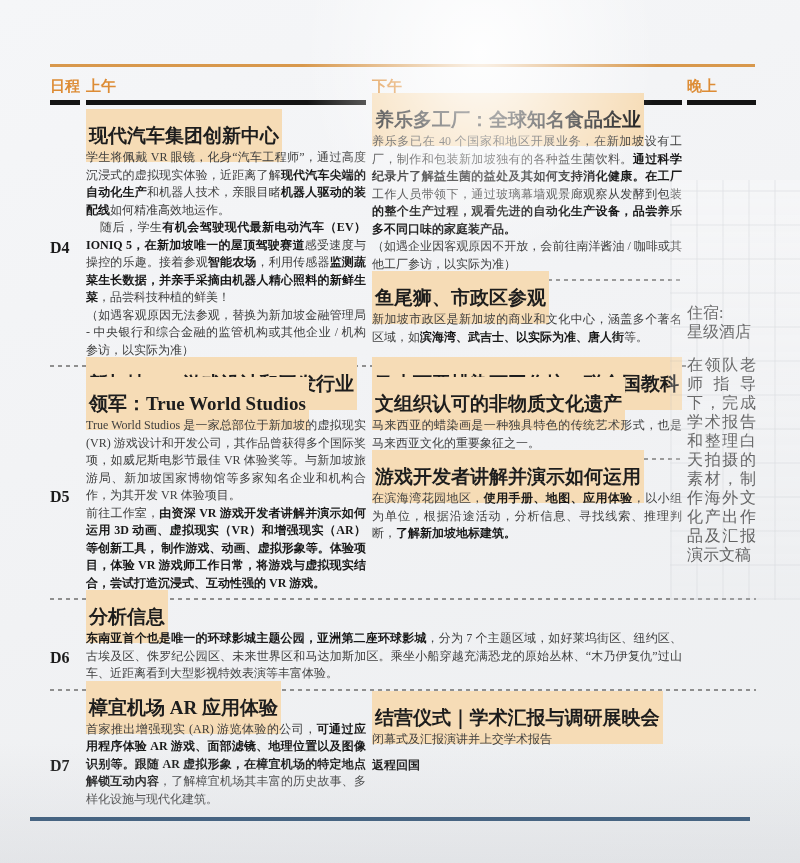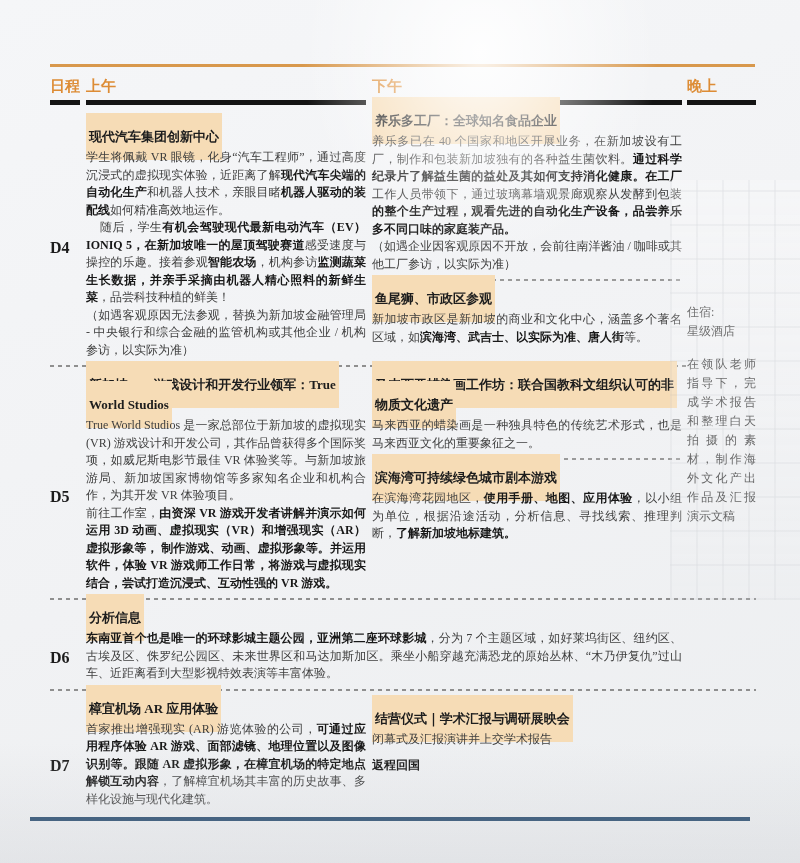--- a/index.html
+++ b/index.html
@@ -44,29 +44,29 @@
   .div-narrow{grid-column:1/6;}
   .div-full{grid-column:1/7;}
   .sec-div{height:2px;margin:6px 0 7px;
     background:repeating-linear-gradient(90deg,#9a9a9a 0 4px,transparent 4px 8px);}
 
   .pad-top-lg{padding-top:16px;}
   .pad-top-sm{padding-top:10px;}
 
   .title-line{margin:0 0 3px 0;line-height:19px;}
   .sec-title{display:inline;background:#f6dcb6;font-weight:700;color:#1d1d1d;
-    font-size:13px;line-height:19px;padding:16px 3px;
+    font-size:19px;line-height:19px;padding:16px 3px;
     box-decoration-break:clone;-webkit-box-decoration-break:clone;}
   .para{margin:0;font-size:12px;line-height:17.5px;color:#3e3e3e;
     text-align:justify;text-justify:inter-character;}
   .para.indent{text-indent:14px;}
   .para.gap-top{margin-top:9px;}
   .b{font-weight:700;color:#181818;}
 
-  .evening-cell{padding-top:193px;font-size:12px;line-height:19px;color:#4a4a4a;}
+  .evening-cell{padding-top:193px;font-size:16px;line-height:19px;color:#4a4a4a;}
   .evening-note{margin-top:14px;text-align:justify;text-justify:inter-character;}
 
   .navy-rule{height:4px;background:#20456a;width:720px;margin:9px 0 0 -20px;}
 </style>
 </head>
 <body>
 
 <div class="page">
 
   <div class="ghost ghost-sky"></div>
@@ -88,21 +88,21 @@
     <div class="hdr-bar" style="grid-column:6"></div>
   </div>
 
   <div class="grid-cols schedule">
 
     <div class="day-label r1">D4</div>
 
     <div class="c-m r1 pad-top-lg">
       <p class="title-line"><span class="sec-title">现代汽车集团创新中心</span></p>
       <p class="para"><span>学生将佩戴 VR 眼镜，化身“汽车工程师”，通过高度沉浸式的虚拟现实体验，近距离了解</span><span class="b">现代汽车尖端的自动化生产</span><span>和机器人技术，亲眼目睹</span><span class="b">机器人驱动的装配线</span><span>如何精准高效地运作。</span></p>
-      <p class="para indent"><span>随后，学生</span><span class="b">有机会驾驶现代最新电动汽车（EV）IONIQ 5，在新加坡唯一的屋顶驾驶赛道</span><span>感受速度与操控的乐趣。接着参观</span><span class="b">智能农场</span><span>，机构参访</span><span class="b">监测蔬菜生长数据，并亲手采摘由机器人精心照料的新鲜生菜</span><span>，品尝科技种植的鲜美！</span></p>
+      <p class="para indent"><span>随后，学生</span><span class="b">有机会驾驶现代最新电动汽车（EV）IONIQ 5，在新加坡唯一的屋顶驾驶赛道</span><span>感受速度与操控的乐趣。接着参观</span><span class="b">智能农场</span><span>，利用传感器</span><span class="b">监测蔬菜生长数据，并亲手采摘由机器人精心照料的新鲜生菜</span><span>，品尝科技种植的鲜美！</span></p>
       <p class="para"><span>（如遇客观原因无法参观，替换为新加坡金融管理局 - 中央银行和综合金融的监管机构或其他企业 / 机构参访，以实际为准）</span></p>
     </div>
 
     <div class="c-a r1">
       <p class="title-line"><span class="sec-title">养乐多工厂：全球知名食品企业</span></p>
       <p class="para"><span>养乐多已在 40 个国家和地区开展业务，在新加坡设有工厂，制作和包装新加坡独有的各种益生菌饮料。</span><span class="b">通过科学纪录片了解益生菌的益处及其如何支持消化健康。在工厂</span><span>工作人员带领下，通过玻璃幕墙观景廊观察从发酵到包装</span><span class="b">的整个生产过程，观看先进的自动化生产设备，品尝养乐多不同口味的家庭装产品。</span></p>
       <p class="para"><span>（如遇企业因客观原因不开放，会前往南洋酱油 / 咖啡或其他工厂参访，以实际为准）</span></p>
       <div class="sec-div"></div>
       <p class="title-line"><span class="sec-title">鱼尾狮、市政区参观</span></p>
       <p class="para"><span>新加坡市政区是新加坡的商业和文化中心，涵盖多个著名区域，如</span><span class="b">滨海湾、武吉士、以实际为准、唐人街</span><span>等。</span></p>
@@ -114,28 +114,28 @@
       <div class="evening-note">在领队老师指导下，完成学术报告和整理白天拍摄的素材，制作海外文化产出作品及汇报演示文稿</div>
     </div>
 
     <div class="dashed div-narrow r2"></div>
 
     <div class="day-label r3">D5</div>
 
     <div class="c-m r3">
       <p class="title-line"><span class="sec-title">新加坡 VR 游戏设计和开发行业领军：True World Studios</span></p>
       <p class="para"><span>True World Studios 是一家总部位于新加坡的虚拟现实 (VR) 游戏设计和开发公司，其作品曾获得多个国际奖项，如威尼斯电影节最佳 VR 体验奖等。与新加坡旅游局、新加坡国家博物馆等多家知名企业和机构合作，为其开发 VR 体验项目。</span></p>
-      <p class="para"><span>前往工作室，</span><span class="b">由资深 VR 游戏开发者讲解并演示如何运用 3D 动画、虚拟现实（VR）和增强现实（AR）虚拟形象等， 制作游戏、动画、虚拟形象等。并运用软件，体验 VR 游戏师工作日常，将游戏与虚拟现实结合，尝试打造沉浸式、互动性强的 VR 游戏。</span></p>
+      <p class="para"><span>前往工作室，</span><span class="b">由资深 VR 游戏开发者讲解并演示如何运用 3D 动画、虚拟现实（VR）和增强现实（AR）等创新工具， 制作游戏、动画、虚拟形象等。体验项目，体验 VR 游戏师工作日常，将游戏与虚拟现实结合，尝试打造沉浸式、互动性强的 VR 游戏。</span></p>
     </div>
 
     <div class="c-a r3">
       <p class="title-line"><span class="sec-title">马来西亚蜡染画工作坊：联合国教科文组织认可的非物质文化遗产</span></p>
       <p class="para"><span>马来西亚的蜡染画是一种独具特色的传统艺术形式，也是马来西亚文化的重要象征之一。</span></p>
       <div class="sec-div"></div>
-      <p class="title-line"><span class="sec-title">滨海湾可持续绿色城市剧本游戏</span></p>
+      <p class="title-line"><span class="sec-title">游戏开发者讲解并演示如何运用</span></p>
       <p class="para"><span>在滨海湾花园地区，</span><span class="b">使用手册、地图、应用体验</span><span>，以小组为单位，根据沿途活动，分析信息、寻找线索、推理判断，</span><span class="b">了解新加坡地标建筑。</span></p>
     </div>
 
     <div class="dashed div-full r4"></div>
 
     <div class="day-label r5">D6</div>
 
     <div class="c-wide r5">
       <p class="title-line"><span class="sec-title">分析信息</span></p>
       <p class="para"><span class="b">东南亚首个也是唯一的环球影城主题公园，亚洲第二座环球影城</span><span>，分为 7 个主题区域，如好莱坞街区、纽约区、古埃及区、侏罗纪公园区、未来世界区和马达加斯加区。乘坐小船穿越充满恐龙的原始丛林、“木乃伊复仇”过山车、近距离看到大型影视特效表演等丰富体验。</span></p>

